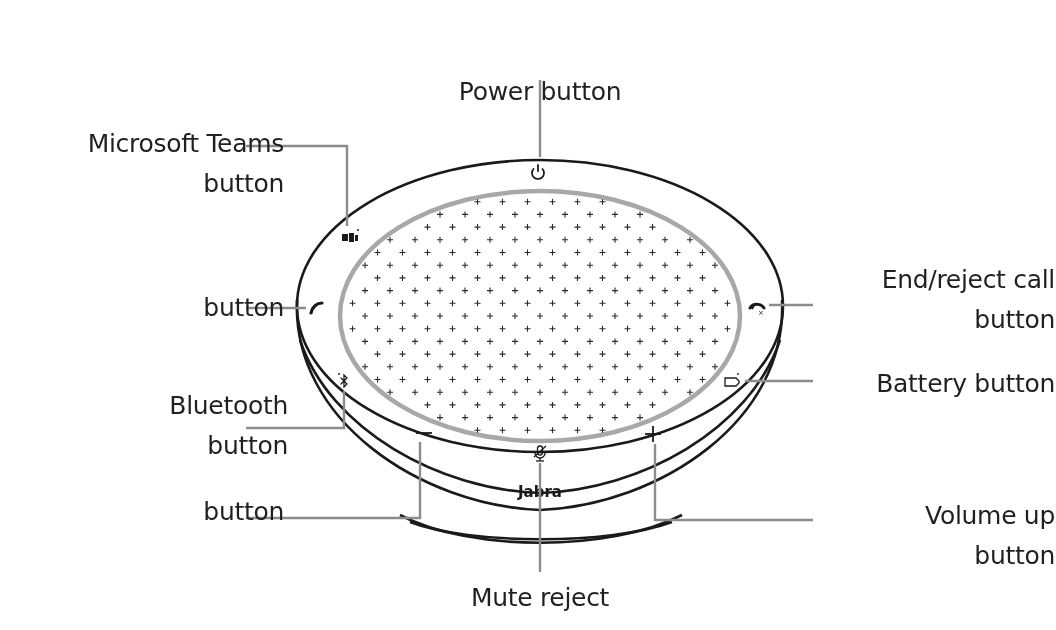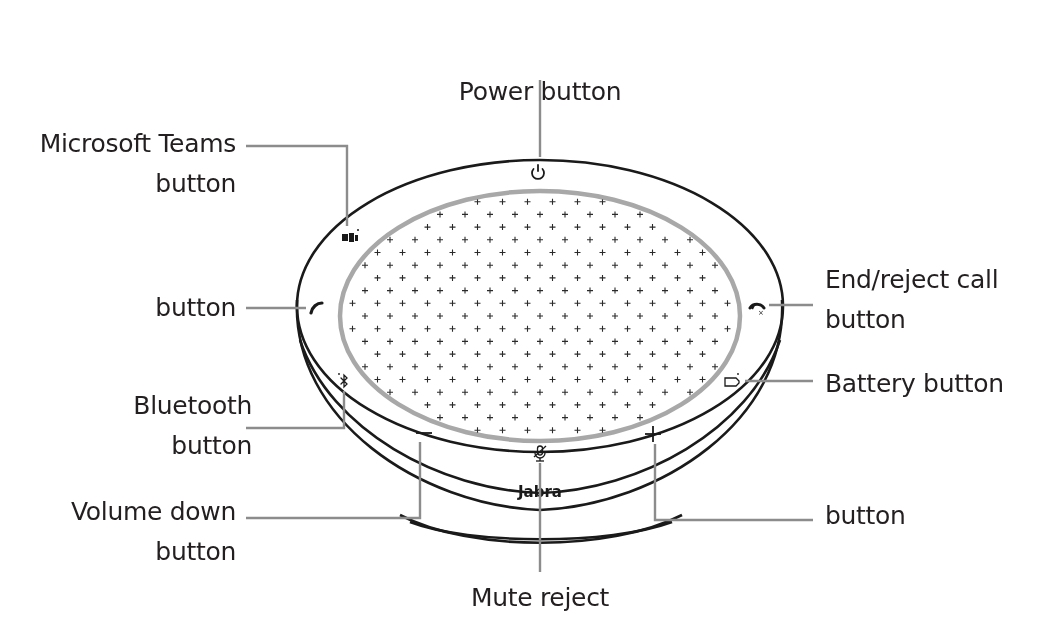--- a/index.html
+++ b/index.html
@@ -8,22 +8,22 @@
     .label {
       position: absolute;
       font-family: "DejaVu Sans", sans-serif;
       font-size: 25px;
       line-height: 40px;
       color: #231f20;
       letter-spacing: -0.3px;
       white-space: nowrap;
     }
     .label span { display: block; }
-    .label.right { text-align: right; }
-    .label.left { text-align: left; }
+    .label.right { text-align: right; padding-left: 48px; }
+    .label.left { text-align: right; }
     .label.center { text-align: center; }
     svg { position: absolute; left: 0; top: 0; }
     .leader { stroke: #8c8c8c; stroke-width: 2.4; fill: none; }
     .outline { stroke: #1a1a1a; stroke-width: 2.6; fill: none; }
     .grille-ring { stroke: #a8a8a8; stroke-width: 4.5; fill: #ffffff; }
     .cross { stroke: #2a2a2a; stroke-width: 1.1; }
     .icon-stroke { stroke: #1a1a1a; fill: none; stroke-width: 1.8; stroke-linecap: round; }
     .brand { font-family: "DejaVu Sans", sans-serif; font-size: 15px; font-weight: bold; fill: #1a1a1a; }
   </style>
 </head>
@@ -600,35 +600,35 @@
 
   <div class="label right" style="left:0px; top:124px; width:236px;">
     <span>Microsoft Teams</span>
     <span>button</span>
   </div>
 
   <div class="label right" style="left:0px; top:288px; width:236px;">
     <span>button</span>
   </div>
 
-  <div class="label right" style="left:16px; top:386px; width:236px;">
+  <div class="label right" style="left:4px; top:386px; width:236px;">
     <span>Bluetooth</span>
     <span>button</span>
   </div>
 
   <div class="label right" style="left:0px; top:492px; width:236px;">
-    <span>Volume down</span>
     <span>button</span>
   </div>
 
   <div class="label center" style="left:420px; top:578px; width:240px;">
     <span>Mute reject</span>
   </div>
 
   <div class="label left" style="left:825px; top:496px; width:230px;">
+    <span>Volume up</span>
     <span>button</span>
   </div>
 
   <div class="label left" style="left:825px; top:364px; width:230px;">
     <span>Battery button</span>
   </div>
 
   <div class="label left" style="left:825px; top:260px; width:230px;">
     <span>End/reject call</span>
     <span>button</span>

